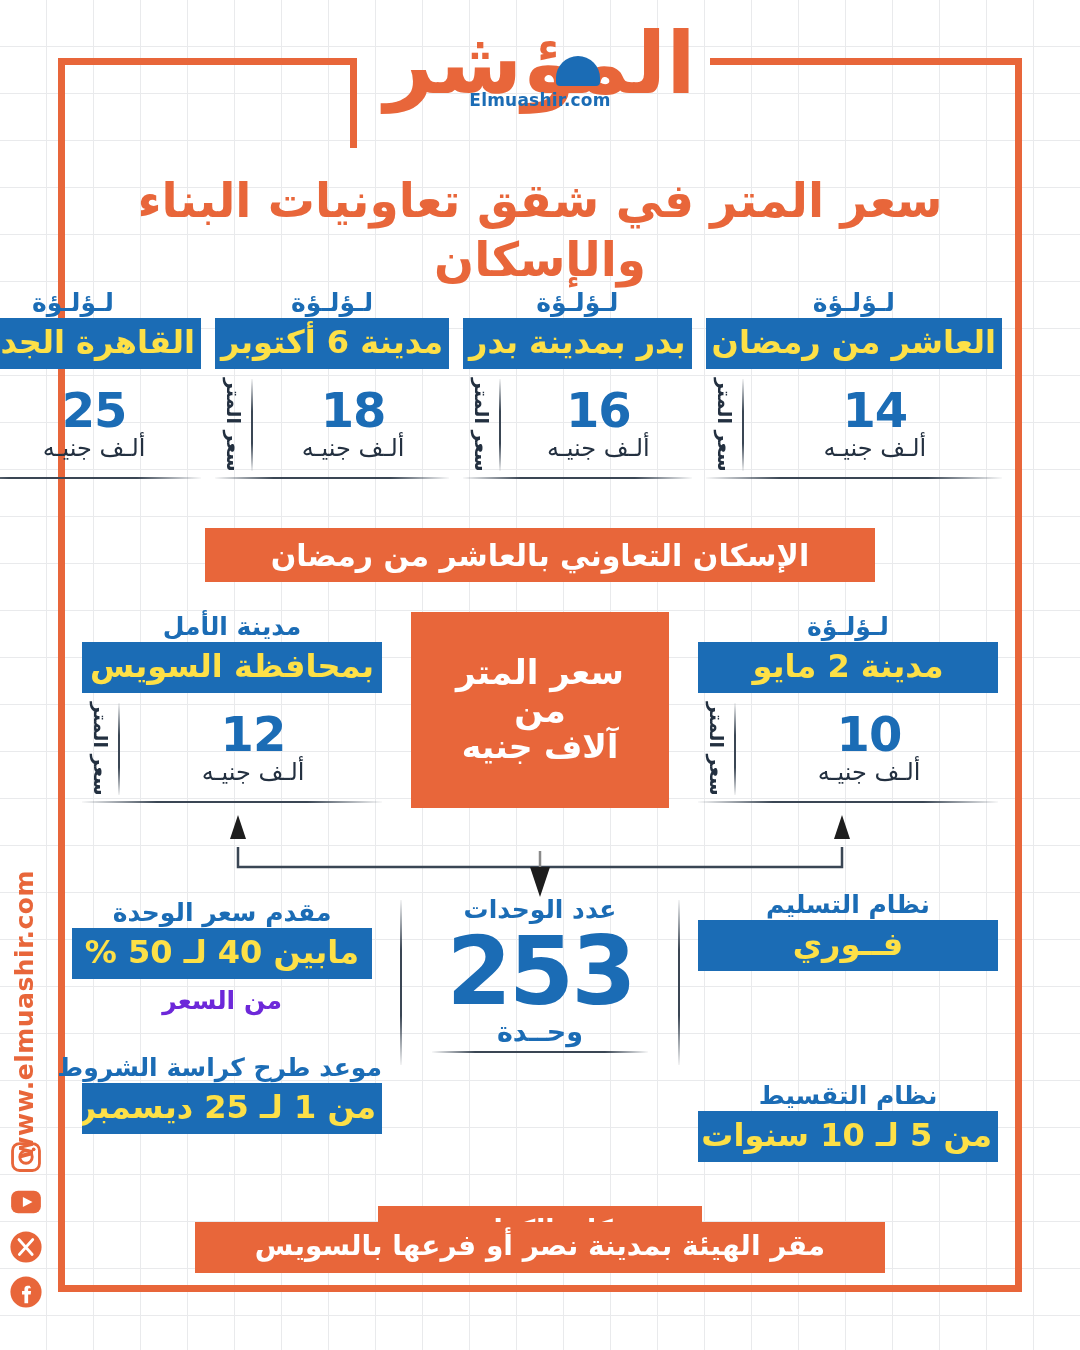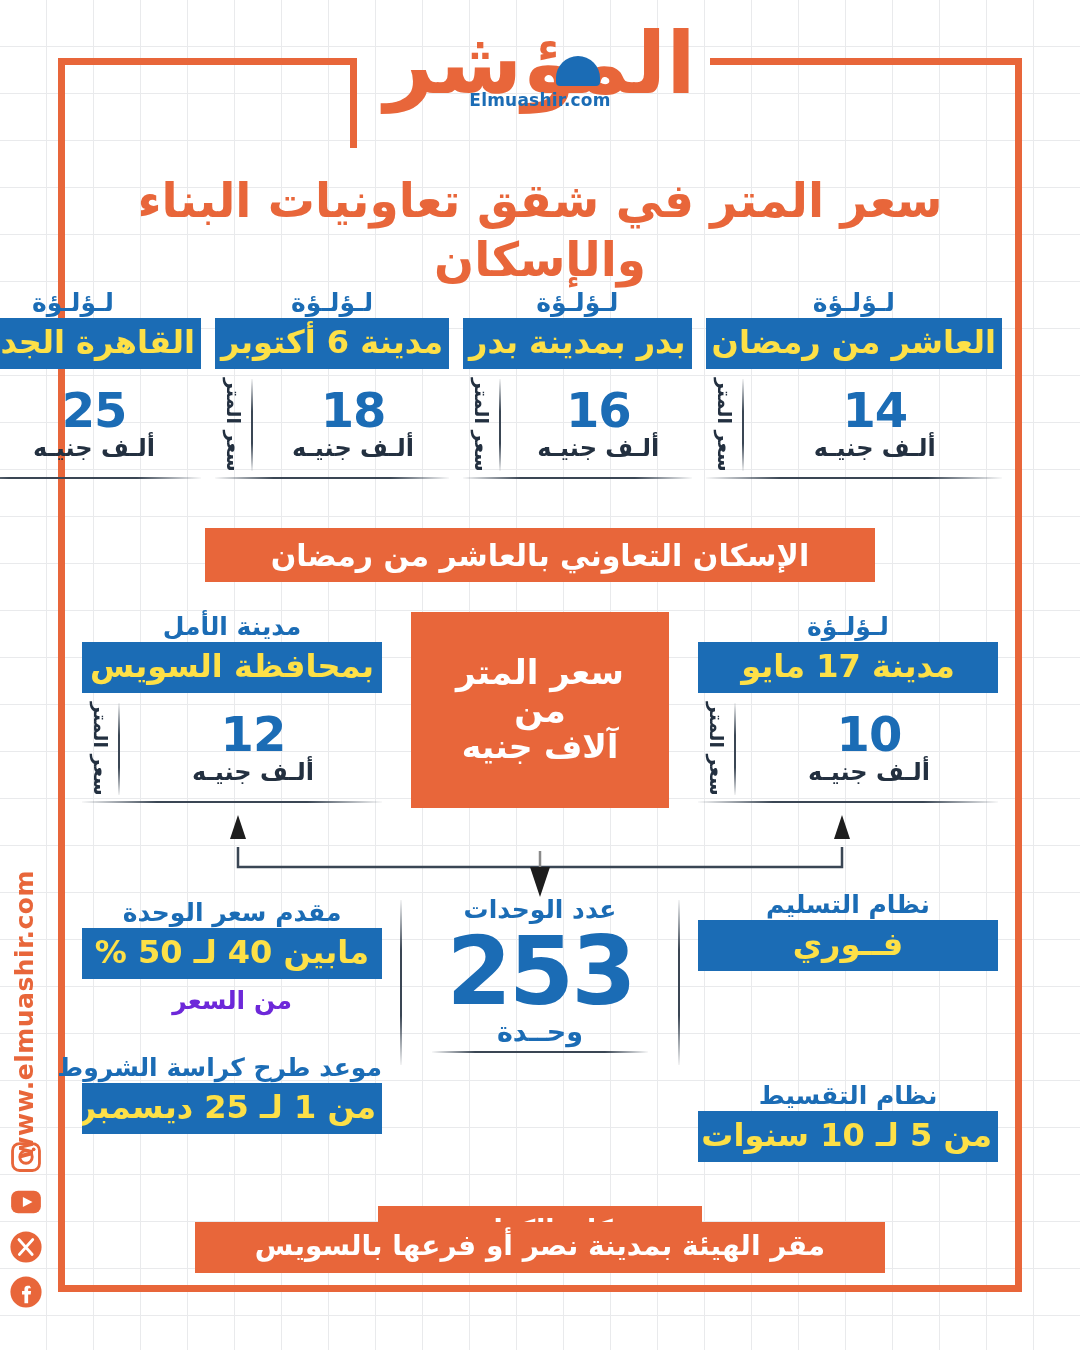--- a/index.html
+++ b/index.html
@@ -162,21 +162,21 @@
   }
   .big-num {
     font-size: 48px;
     font-weight: bold;
     color: #1b6cb5;
     line-height: .95;
     letter-spacing: -1px;
   }
   .unit {
     font-size: 24px;
-    font-weight: bold;
+    font-weight: normal;
     color: #233040;
     letter-spacing: 1px;
     margin-top: 1px;
     white-space: nowrap;
   }
   .hr-dark {
     height: 2px;
     background: linear-gradient(to left, rgba(40,50,60,.03), #3a4654 25%, #3a4654 75%, rgba(40,50,60,.03));
     margin-top: 4px;
   }
@@ -222,21 +222,21 @@
     padding: 18px;
   }
   .mc-line1 { font-size: 34px; font-weight: bold; line-height: 1.1; }
   .mc-line2 { font-size: 50px; font-weight: bold; line-height: 1.1; margin: 4px 0 2px; direction: ltr; }
   .mc-line3 { font-size: 33px; font-weight: bold; line-height: 1.1; }
 
   
   .connector { position: absolute; left: 180px; top: 805px; width: 720px; height: 95px; }
 
   
-  .bd-left-1  { position: absolute; left: 82px;  top: 898px;  width: 300px; }
+  .bd-left-1  { position: absolute; left: 72px;  top: 898px;  width: 300px; }
   .bd-left-2  { position: absolute; left: 82px;  top: 1053px; width: 300px; }
   .bd-right-1 { position: absolute; right: 82px; top: 890px;  width: 300px; }
   .bd-right-2 { position: absolute; right: 82px; top: 1081px; width: 300px; }
 
   .bd-sub {
     font-size: 25px;
     font-weight: bold;
     color: #6d28d9;
     text-align: center;
     margin-top: 7px;
@@ -425,21 +425,21 @@
     </div>
     <div class="hr-dark"></div>
   </div>
 
 </div>
 
 <div class="orange-bar section-banner">الإسكان التعاوني بالعاشر من رمضان</div>
 
 <div class="mid-right">
   <div class="lbl-top">لـؤلـؤة</div>
-  <div class="blue-bar">مدينة 17 مايو</div>
+  <div class="blue-bar">مدينة 2 مايو</div>
   <div class="price-row">
     <div class="vert-label">سعر المتر</div>
     <div class="vdiv"></div>
     <div class="num-wrap">
       <div class="big-num">10</div>
       <div class="unit">ألـف جنيـه</div>
     </div>
   </div>
   <div class="hr-dark"></div>
 </div>

